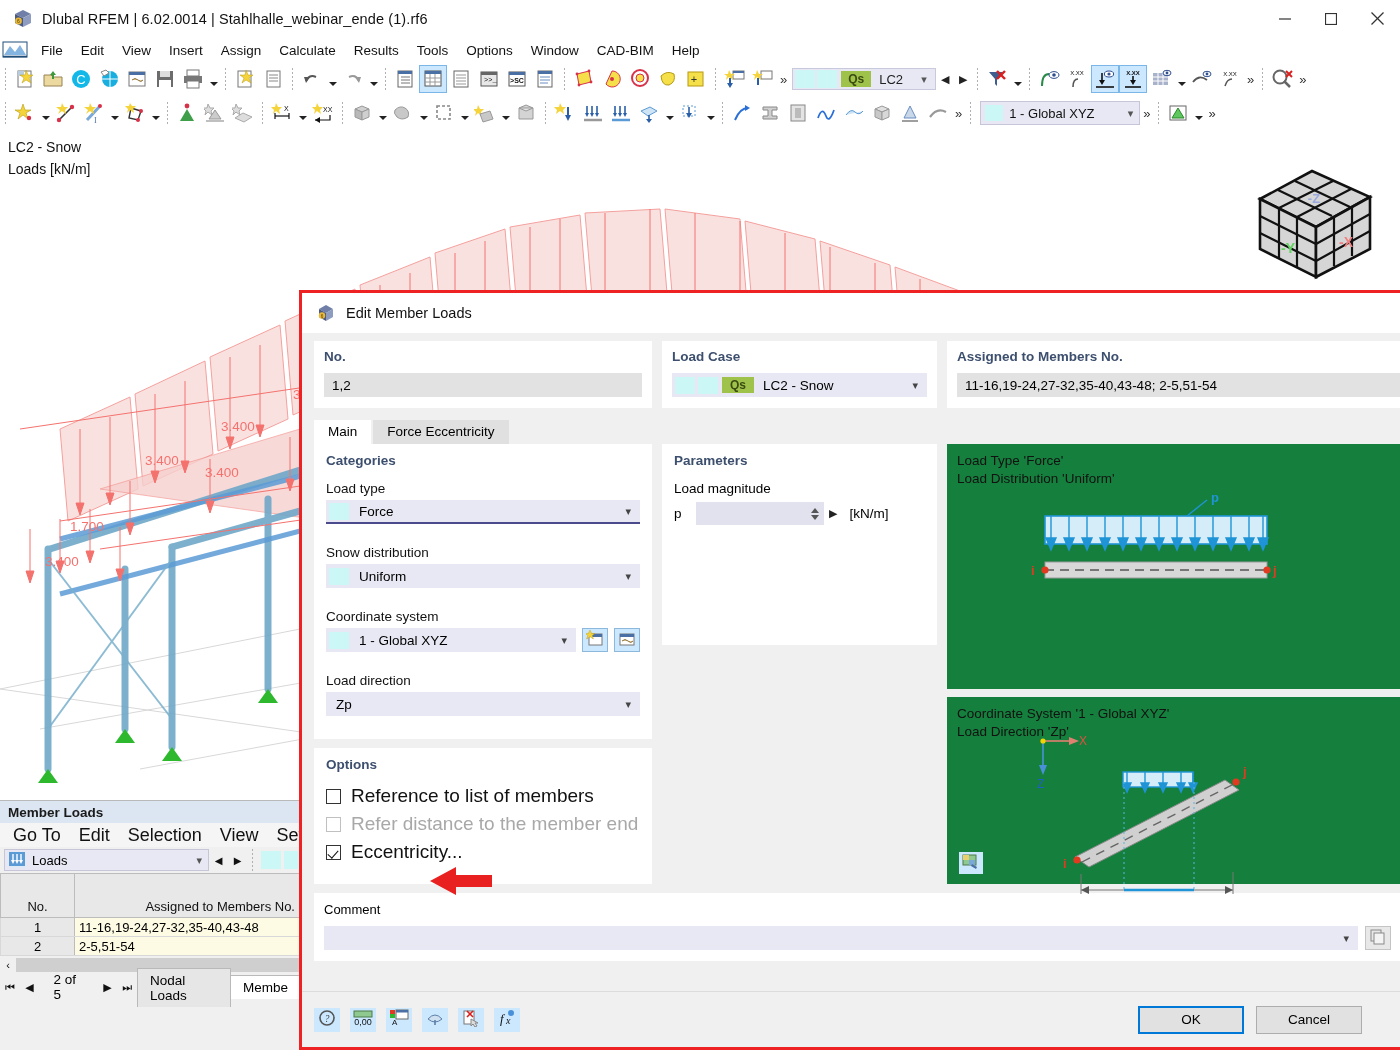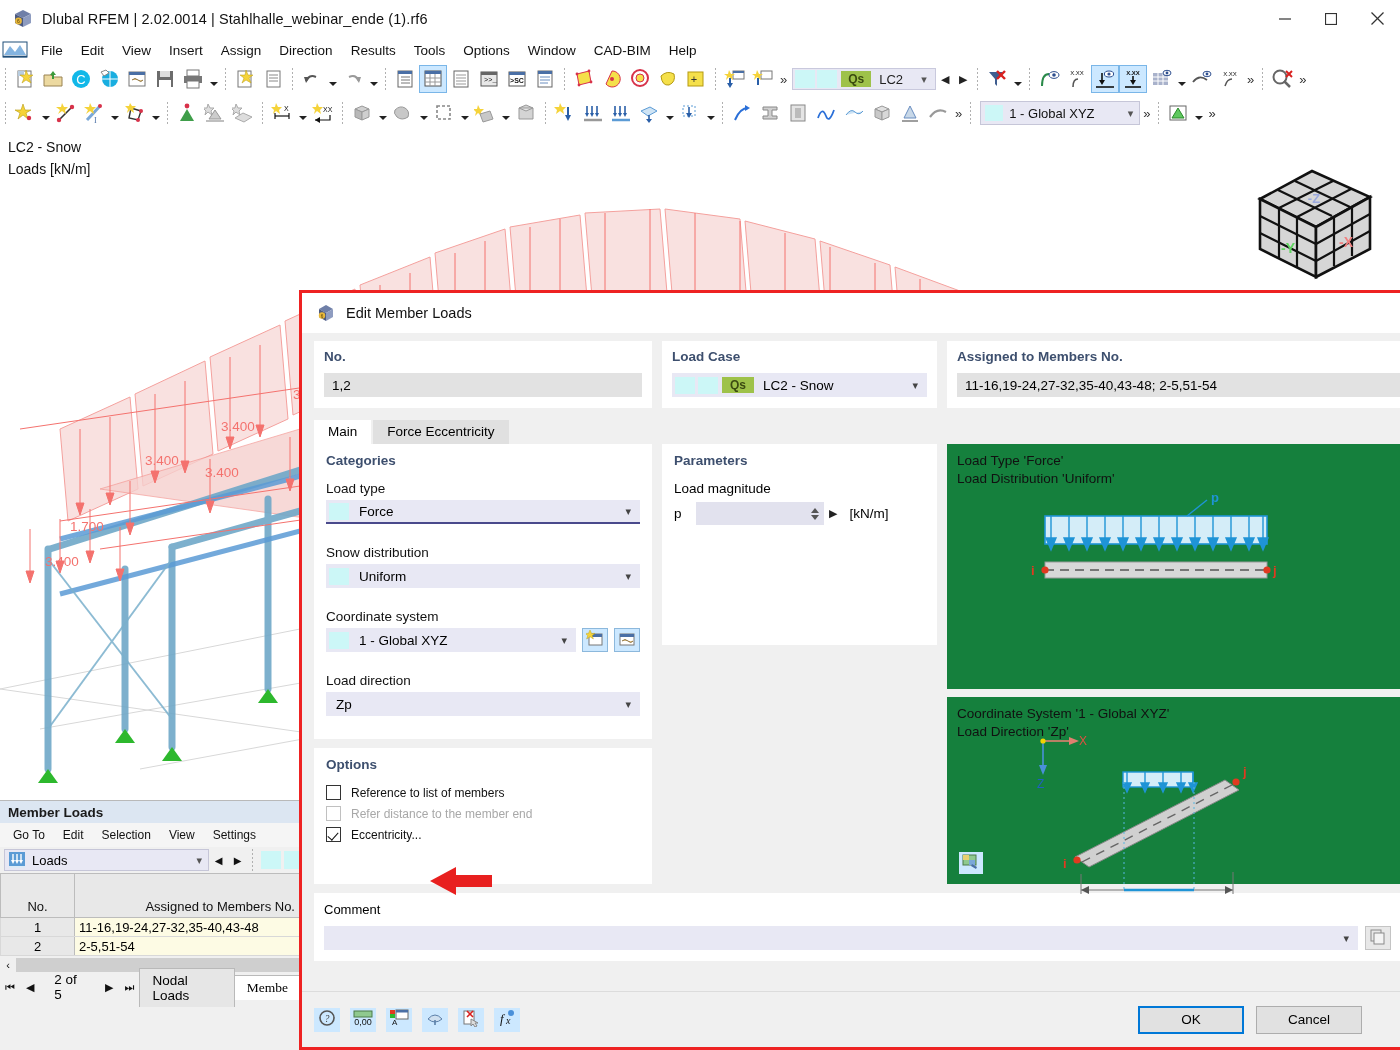--- a/index.html
+++ b/index.html
@@ -85,21 +85,21 @@
   
   .tablepanel {
     position: absolute; left: 0; top: 800px; width: 1400px; height: 250px;
     background: #f0f0f0; border-top: 1px solid #b9b9b9;
   }
   .tp-title {
     height: 22px; background: #dce6f2; display: flex; align-items: center;
     padding-left: 8px; font-weight: bold; font-size: 13.5px; color: #1a1a1a;
   }
   .tp-menu { height: 24px; display: flex; align-items: center; background: #f5f5f5; padding-left: 4px; }
-  .tp-menu .mi { padding: 2px 9px; font-size: 12px; color: #111; }
+  .tp-menu .mi { padding: 2px 9px; font-size: 18px; color: #111; }
   .tp-toolbar { height: 26px; display: flex; align-items: center; background: #f0f0f0; padding-left: 4px; }
   .tp-sel {
     display: flex; align-items: center; width: 205px; height: 22px;
     background: #e8e8f4; border: 1px solid #c6c6d8;
   }
   .tp-sel .ic { width: 18px; height: 18px; margin: 0 6px 0 3px; flex:none; }
   .tp-sel .tx { font-size: 13px; }
   .tp-sel .cv { margin-left: auto; margin-right: 6px; font-size: 11px; color: #555; }
   .tp-na { width: 19px; height: 22px; display:flex;align-items:center;justify-content:center;font-size:10px;color:#111;}
   .tp-sw { width: 20px; height: 18px; background: #ccf7f7; margin-left: 3px;}
@@ -120,21 +120,21 @@
   .hscroll .lbtn { width: 16px; text-align: center; font-size: 11px; color: #111; }
   .hscroll .track { flex: 1; height: 14px; background: #cfcfcf; }
 
   .statusbar { height: 26px; display: flex; align-items: center; background: #f0f0f0; }
   .sb-nav { width: 22px; text-align: center; font-size: 11px; color: #111; }
   .sb-count { padding: 0 14px; font-size: 13.5px; }
   .sb-tab {
     padding: 4px 12px; font-size: 13.5px; background: #e6e6e6;
     border: 1px solid #b9b9b9; border-bottom: none; margin-right: -1px;
   }
-  .sb-tab.active { background: #ffffff; font-family: Liberation Serif, serif; }
+  .sb-tab.active { background: #ffffff; }
 
   
   .dlg-outline {
     position: absolute; left: 299px; top: 290px; width: 1233px; height: 760px;
     border: 3px solid #ee2222; background: #f0f0f0;
   }
   .dlg { position: absolute; inset: 0; display: flex; flex-direction: column; }
   .dlg-title {
     height: 40px; background: #ffffff; display: flex; align-items: center; flex: none;
   }
@@ -179,21 +179,21 @@
   .dd .cv { margin-left: auto; margin-right: 9px; color: #444; font-size: 11px; }
   .mini-btn { width: 26px; height: 24px; background: #cce8ff; border: 1px solid #8cb8dc; margin-left: 6px; display:flex; align-items:center; justify-content:center; flex:none;}
 
   .chk-row { display: flex; align-items: center; padding: 3px 0 3px 12px; }
   .chk { width: 15px; height: 15px; border: 1px solid #333; background: #fff; flex:none; margin-right: 10px; position: relative; }
   .chk.dis { border-color: #c0c0c0; }
   .chk.on::after {
     content: ""; position: absolute; left: 3px; top: 2px; width: 5px; height: 9px;
     border: solid #111; border-width: 0 1.6px 1.6px 0; transform: rotate(42deg);
   }
-  .chk-lbl { font-size: 12px; color: #111; }
+  .chk-lbl { font-size: 19px; color: #111; }
   .chk-lbl.dis { color: #a8a8a8; }
 
   .col-mid { width: 275px; }
   .col-right { flex: 1; display: flex; flex-direction: column; gap: 8px; }
 
   .gfx { background: #15803d; position: relative; }
   .gfx .cap { position: absolute; left: 10px; top: 8px; font-size: 13.5px; line-height: 18px; color: #111; white-space: pre-line;}
 
   .param-lbl { font-size: 13.5px; padding: 0 0 6px 12px; }
   .spin-row { display: flex; align-items: center; padding: 0 12px; }
@@ -236,21 +236,21 @@
   <div class="titlebar">
     <span class="app-icon">
       <svg viewBox="0 0 22 22" width="22" height="22">
         <polygon points="3,6 11,2 19,6 11,10" fill="#6f7fa8"></polygon>
         <polygon points="3,6 11,10 11,19 3,15" fill="#4c5a80"></polygon>
         <polygon points="19,6 11,10 11,19 19,15" fill="#8e9cc0"></polygon>
         <circle cx="6.5" cy="13" r="3.4" fill="#e8b83a"></circle>
         <text x="6.5" y="15.4" font-size="5" text-anchor="middle" fill="#5a4410" font-family="Liberation Sans, sans-serif">6</text>
       </svg>
     </span>
-    <span class="title-text">Dlubal RFEM | 2.02.0014 | Stahlhalle_webinar_ende (1).rf6</span>
+    <span class="title-text">Dlubal RFEM | 6.02.0014 | Stahlhalle_webinar_ende (1).rf6</span>
     <div class="win-ctl-group">
       <div class="win-ctl">
         <svg width="12" height="12">
             <line x1="0" y1="6" x2="12" y2="6" stroke="#333" stroke-width="1.2"></line>
           </svg>
       </div>
       <div class="win-ctl">
         <svg width="12" height="12">
             <rect x="0.5" y="0.5" width="11" height="11" fill="none" stroke="#333" stroke-width="1.2"></rect>
           </svg>
@@ -270,21 +270,21 @@
         <rect x="1" y="3" width="24" height="15" fill="#fff" stroke="#1f4e79" stroke-width="1"></rect>
         <path d="M2 16 L8 7 L13 13 L18 6 L24 16 Z" fill="#5b9bd5" opacity="0.75"></path>
         <line x1="1" y1="17.5" x2="25" y2="17.5" stroke="#1f4e79" stroke-width="1.6"></line>
       </svg>
     </span>
     <div class="menu-item">File</div>
     <div class="menu-item">Edit</div>
     <div class="menu-item">View</div>
     <div class="menu-item">Insert</div>
     <div class="menu-item">Assign</div>
-    <div class="menu-item">Direction</div>
+    <div class="menu-item">Calculate</div>
     <div class="menu-item">Results</div>
     <div class="menu-item">Tools</div>
     <div class="menu-item">Options</div>
     <div class="menu-item">Window</div>
     <div class="menu-item">CAD-BIM</div>
     <div class="menu-item">Help</div>
   </div>
 
   <div class="toolbar tb1">
     <div class="tb-sep"></div>

